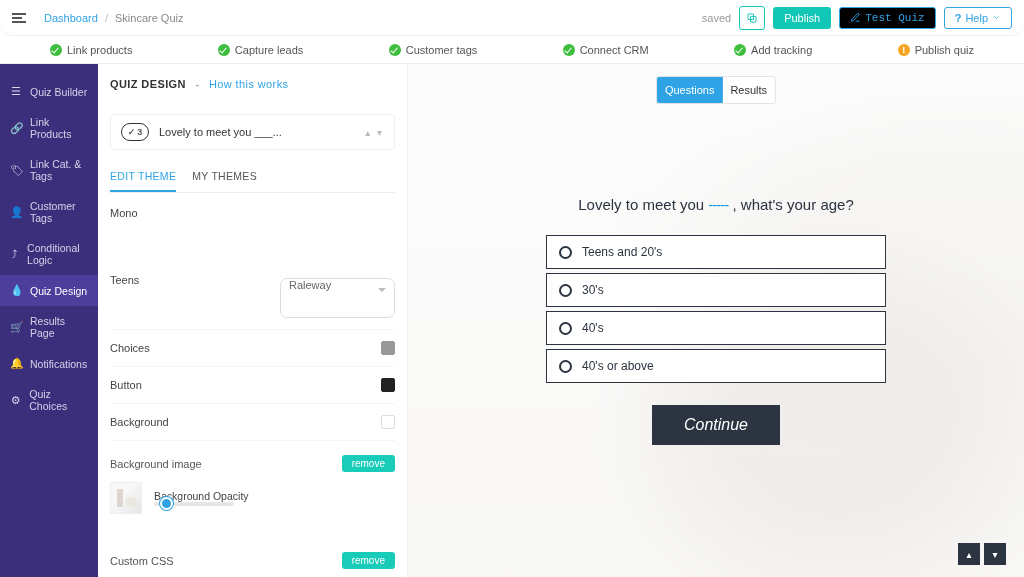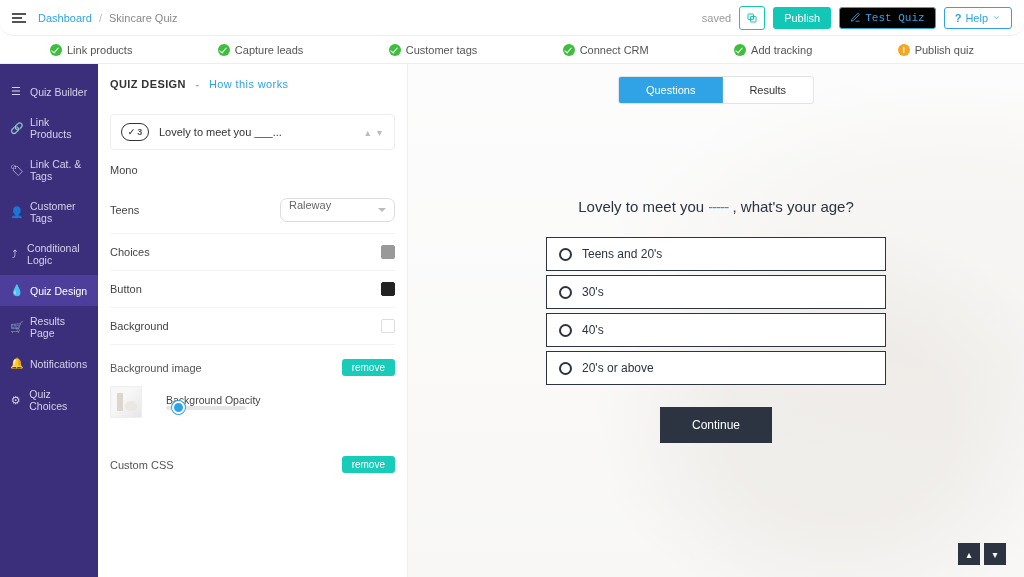--- a/index.html
+++ b/index.html
@@ -14,21 +14,21 @@
     position: relative;
   }
 
   
   .topbar {
     height: 36px;
     display: flex;
     align-items: center;
     padding: 0 12px;
     border-bottom: 1px solid #eee;
-    gap: 10px;
+    gap: 16px;
     border-radius: 13px;
   }
   .menu-icon {
     width: 16px; height: 14px; position: relative; cursor: pointer;
   }
   .menu-icon span, .menu-icon::before, .menu-icon::after {
     content: ""; position: absolute; left: 0; height: 2px; background: #555;
   }
   .menu-icon::before { top: 2px; width: 14px; }
   .menu-icon span    { top: 6px; width: 10px; }
@@ -121,40 +121,40 @@
   .tabs2 .t { padding-bottom: 8px; cursor: pointer; font-size: 10.5px; letter-spacing: .3px; }
   .tabs2 .t.active { color: #2FA3E6; border-bottom: 2px solid #2FA3E6; }
 
   .setrow {
     display: flex; align-items: center; justify-content: space-between;
     padding: 11px 0; border-bottom: 1px solid #f4f4f4; font-size: 11px;
   }
   .setrow:last-child { border-bottom: none; }
   .setrow .lbl { color: #444; }
   .select {
-    width: 115px; height: 24px; border: 1px solid #ddd; border-radius: 7px;
-    padding: 0 22px 0 8px; font-size: 11px; color: #666; position: relative; background: #fff; cursor: pointer;
+    width: 115px; height: 40px; border: 1px solid #ddd; border-radius: 7px;
+    padding: 0 22px 0 8px; font-size: 11px; color: #666; position: relative; background: #fff; cursor: pointer; margin-top: 37px;
   }
   .select::after {
     content: ""; position: absolute; right: 8px; top: 9px; border: 4px solid transparent;
     border-top-color: #bbb;
   }
   .swatch { width: 14px; height: 14px; border-radius: 2px; border: 1px solid #ccc; }
   .swatch.dark { background: #222; border-color: #222; }
   .swatch.grey { background: #999; border-color: #999; }
   .swatch.white{ background: #fff; border-color: #ddd; }
 
   .setblock { padding-top: 14px; }
   .bgrow { display: flex; align-items: center; justify-content: space-between; }
   .pill-remove {
     background: #19CBB9; color: #fff; font-size: 10px; border: none;
     padding: 3px 10px; border-radius: 3px; cursor: pointer;
   }
   .bgthumb {
-    margin-top: 10px; display: flex; align-items: center; gap: 24px;
+    margin-top: 10px; display: flex; align-items: center; gap: 12px;
   }
   .thumb { width: 32px; height: 32px; border: 1px solid #eee; background: linear-gradient(135deg,#f7f7f7 40%,#e6e6e6); position: relative; }
   .thumb::before { content:""; position:absolute; left:6px; top:6px; width:6px; height:18px; background:#dcd6cf; }
   .thumb::after  { content:""; position:absolute; left:14px; top:14px; width:12px; height:10px; background:#e8e2da; border-radius:50%; opacity:.7; }
   .slider { position: relative; width: 80px; height: 4px; background: #e6e6e6; border-radius: 2px; }
   .slider .knob { position: absolute; left: 6px; top: -5px; width: 13px; height: 13px; border-radius: 50%; background: #2FA3E6; border: 2px solid #fff; box-shadow: 0 0 0 1px #2FA3E6; cursor:pointer; }
   .oplabel { font-size: 10.5px; color:#444; }
 
   
   .preview { flex: 1; position: relative; overflow: hidden; background: #fff; }
@@ -163,38 +163,38 @@
     background:
       radial-gradient(ellipse at 70% 70%, rgba(220,215,208,.7) 0 18%, transparent 40%),
       radial-gradient(ellipse at 88% 40%, rgba(235,232,226,.6) 0 22%, transparent 45%),
       linear-gradient(180deg, #fbfbfb 0%, #f4f2ef 100%);
     opacity:.55;
   }
   .tabpill {
     position: absolute; top: 12px; left: 50%; transform: translateX(-50%);
     display: flex; border: 1px solid #e3e3e3; border-radius: 3px; overflow: hidden; background:#fff;
   }
-  .tabpill div { padding: 7px 27px; font-size: 11px; cursor: pointer; text-align: center; }
+  .tabpill div { padding: 7px 8px; font-size: 11px; cursor: pointer; text-align: center; }
   .tabpill .sel { background: #2FA3E6; color: #fff; }
 
   .quiz {
     position: absolute; top: 0; left: 0; right: 0; bottom: 0;
     display: flex; flex-direction: column; align-items: center; justify-content: center;
     gap: 22px;
   }
   .qtext { font-size: 15px; font-weight: 400; color: #2b3440; }
   .qtext .blank { color: #1a9fe3; letter-spacing: -1px; }
   .opts { display: flex; flex-direction: column; gap: 4px; border-radius: 32px; }
   .opt {
     width: 340px; padding: 9px 12px; border: 1px solid #2b3440; background: #fff;
     display: flex; align-items: center; gap: 10px; font-size: 12px; color: #2b3440; cursor: pointer;
   }
   .radio { width: 13px; height: 13px; border: 2px solid #2b3440; border-radius: 50%; }
   .continue {
-    background: #2b3440; color: #fff; border: none; padding: 11px 32px; font-size: 12px; cursor: pointer;
+    background: #2b3440; color: #fff; border: none; padding: 11px 32px; font-size: 16px; cursor: pointer; font-style: italic;
   }
 
   
   .navbtns { position: absolute; right: 18px; bottom: 12px; display: flex; gap: 4px; }
   .navbtns button { width: 22px; height: 22px; background: #2b3440; color: #fff; border: none; cursor: pointer; font-size: 10px; }
 </style>
 </head>
 <body>
 
 <div class="topbar">
@@ -311,20 +311,24 @@
 
     <div class="qrow">
       <span class="qpill">
           <span class="ck">✓</span>
           <span>3</span>
         </span>
       <span class="qtitle">Lovely to meet you ___...</span>
       <span class="arrows">▴ ▾</span>
     </div>
 
+    <div class="tabs2">
+      <div class="t active">EDIT THEME</div>
+      <div class="t">MY THEMES</div>
+    </div>
 
     <div class="setrow" style="border-bottom:none;padding-top:14px;">
       <span class="lbl">Mono</span>
     </div>
 
     <div class="setrow">
       <span class="lbl">Teens</span>
       <div class="select"><span>Raleway</span></div>
     </div>
     <div class="setrow">
@@ -384,21 +388,21 @@
         <div class="opt">
             <span class="radio"></span>
             <span>30's</span>
           </div>
         <div class="opt">
             <span class="radio"></span>
             <span>40's</span>
           </div>
         <div class="opt">
             <span class="radio"></span>
-            <span>20's or above</span>
+            <span>40's or above</span>
           </div>
       </div>
       <button class="continue">Continue</button>
     </div>
 
     <div class="navbtns">
       <button>▴</button>
       <button>▾</button>
     </div>
   </div>

